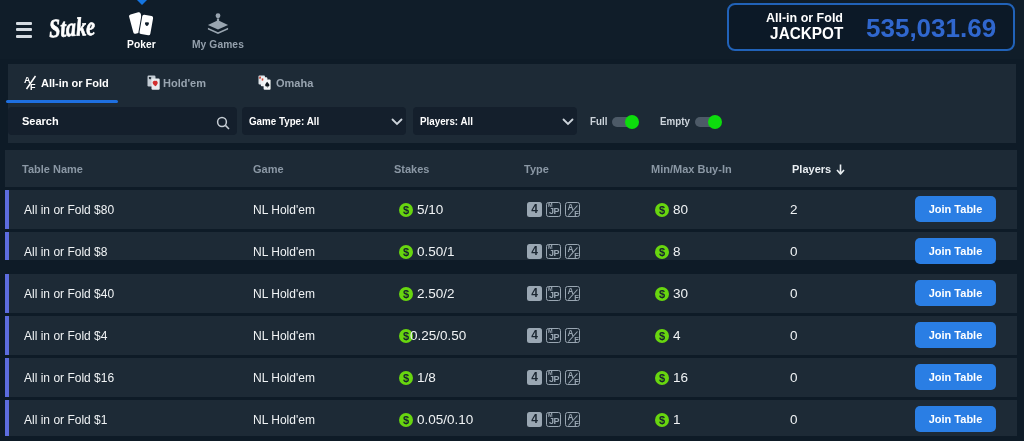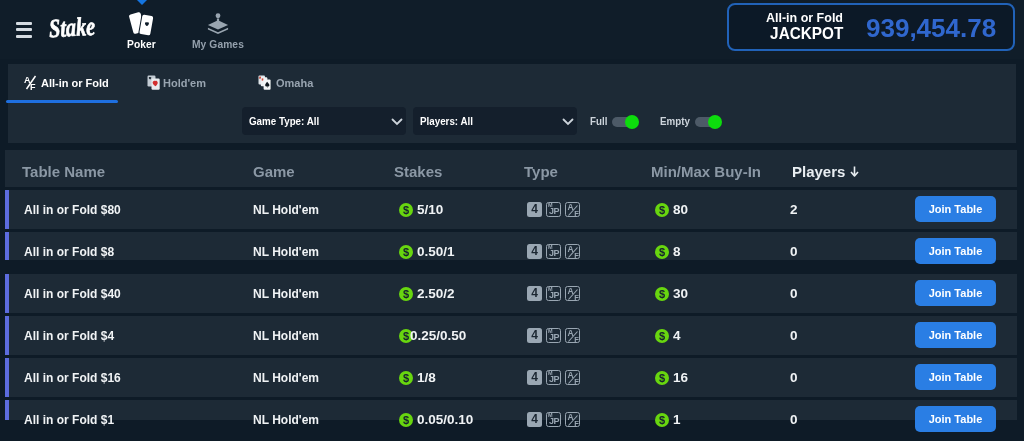--- a/index.html
+++ b/index.html
@@ -22,24 +22,24 @@
 #second{left:8px;top:64px;width:1008px;height:79px;background:#1d2a36}
 .tab{position:absolute;top:0;height:37px;display:flex;align-items:center;gap:3px;color:#98a4b0;font-size:11px;font-weight:bold}
 .tab.active{color:#fff}
 #tab-underline{left:-2px;top:36px;width:112px;height:3px;background:#1e6fe0;border-radius:2px}
 .fbox{position:absolute;top:43px;height:28px;background:#141f2c;border-radius:4px;color:#fff;font-size:11px;font-weight:bold;display:flex;align-items:center;padding:0 14px}
 .tog-lbl{position:absolute;top:51px;color:#cdd4db;font-size:11px;font-weight:bold}
 .tog-track{position:absolute;top:53px;width:26px;height:10px;background:#4d5a67;border-radius:5px}
 .tog-knob{position:absolute;top:51px;width:14px;height:14px;background:#0ddc0d;border-radius:50%}
 
 #thead{left:5px;top:150px;width:1012px;height:37px;background:#1d2a36}
-.hcell{position:absolute;top:13px;color:#8b98a5;font-size:15px;font-weight:bold}
+.hcell{position:absolute;top:13px;color:#8b98a5;font-size:11px;font-weight:bold}
 .row{position:absolute;left:5px;width:1012px;height:39px;background:#1d2a36}
 .accent{position:absolute;left:0;top:0;width:4px;height:100%;background:#5c6cdf}
-.cell{position:absolute;top:12px;color:#f0f3f5;font-size:13.5px;font-weight:bold;white-space:nowrap}
+.cell{position:absolute;top:12px;color:#f0f3f5;font-size:13.5px;font-weight:normal;white-space:nowrap}
 .coin{position:absolute;top:12.5px;width:14px;height:14px;border-radius:50%;background:#68d60f;color:#16222e;font-size:11px;font-weight:bold;text-align:center;line-height:14px}
 .badges{position:absolute;left:522px;top:12px;display:flex;gap:4px}
 .bdg{width:15px;height:15px;border-radius:2.5px;font-weight:bold;position:relative}
 .bdg1{background:#9aa7b3;color:#1b2631;font-size:12px;text-align:center;line-height:14.5px}
 .bdg2,.bdg3{border:1px solid #99a6b2;color:#9aa7b3}
 .joinbtn{position:absolute;left:910px;top:6px;width:81px;height:26px;background:#2a7ee4;border-radius:5px;color:#fff;font-size:11px;font-weight:bold;text-align:center;line-height:26px}
 </style>
 </head>
 <body>
 
@@ -72,21 +72,21 @@
     <rect x="11.8" y="6" width="2.4" height="6" fill="#99a5b0"></rect>
     <path d="M13 8 L24 13 L13 18 L2 13 Z" fill="#99a5b0"></path>
     <path d="M2 16 L13 21 L24 16 L24 18 L13 23 L2 18 Z" fill="#99a5b0"></path>
   </svg>
 </div>
 <div class="abs navlbl" style="left:192px;top:38px;color:#94a0ac"><span class="sx">My Games</span></div>
 
 <div class="abs" id="jp-box"></div>
 <div class="abs" id="jp-l1">All-in or Fold</div>
 <div class="abs" id="jp-l2">JACKPOT</div>
-<div class="abs" id="jp-num">939,454.78</div>
+<div class="abs" id="jp-num">535,031.69</div>
 
 <div class="abs" id="second"></div>
 <div class="abs" style="left:8px;top:64px;width:1008px;height:79px">
   <div class="tab active" style="left:16px">
     <svg width="14" height="15" viewBox="0 0 14 15">
         <text x="0" y="8" font-size="9" font-weight="bold" fill="#fff" font-family="Liberation Sans">A</text>
         <text x="6" y="15" font-size="9" font-weight="bold" fill="#fff" font-family="Liberation Sans">F</text>
         <line x1="2.5" y1="14" x2="11.5" y2="1" stroke="#fff" stroke-width="1.5"></line>
       </svg>
     <span>All-in or Fold</span>
@@ -106,20 +106,26 @@
       <rect x="0.5" y="0.5" width="6.5" height="9" rx="1" fill="#dfe5e9"></rect>
       <rect x="1.3" y="1.6" width="1.6" height="2.2" fill="#c0392b"></rect>
       <rect x="2.8" y="2.2" width="6.5" height="9" rx="1" fill="#eef1f3"></rect>
       <rect x="3.7" y="3.4" width="1.6" height="2.2" fill="#d24537"></rect>
       <rect x="5.6" y="4.4" width="7" height="10.4" rx="1" fill="#f4f6f7"></rect>
       <path d="M9.1 6.8 C7.6 8.6 7 9.6 7.2 10.6 c.2 1 1.4 1.3 1.9.6 v1.6 h.4 v-1.6 c.5.7 1.7.4 1.9-.6 .2-1-.6-2-2.3-3.8z" fill="#10181f"></path>
     </svg>
     <span>Omaha</span>
   </div>
 
+  <div class="fbox" style="left:0;width:229px">Search
+    <svg class="abs" style="left:208px;top:9px" width="14" height="14" viewBox="0 0 14 14">
+        <circle cx="6" cy="6" r="4.4" fill="none" stroke="#c6cdd4" stroke-width="1.5"></circle>
+        <line x1="9.4" y1="9.4" x2="13" y2="13" stroke="#c6cdd4" stroke-width="1.5"></line>
+      </svg>
+  </div>
   <div class="fbox" style="left:234px;width:164px;padding:0 7px">
       <span class="sx">Game Type: All</span>
     <svg class="abs" style="left:149px;top:11px" width="12" height="8" viewBox="0 0 12 8">
         <path d="M1.5 1.5 L6 6 L10.5 1.5" fill="none" stroke="#cdd4db" stroke-width="1.8" stroke-linecap="round"></path>
       </svg>
   </div>
   <div class="fbox" style="left:405px;width:164px;padding:0 7px">
       <span class="sx">Players: All</span>
     <svg class="abs" style="left:149px;top:11px" width="12" height="8" viewBox="0 0 12 8">
         <path d="M1.5 1.5 L6 6 L10.5 1.5" fill="none" stroke="#cdd4db" stroke-width="1.8" stroke-linecap="round"></path>
@@ -263,21 +269,21 @@
           <svg style="position:absolute;left:0;top:0" width="15" height="15">
             <line x1="2.5" y1="12.5" x2="11.5" y2="2.5" stroke="#99a6b2" stroke-width="1.1"></line>
           </svg>
         </div>
   </div>
   <div class="coin" style="left:650px">$</div>
   <div class="cell" style="left:668px">16</div>
   <div class="cell" style="left:785px">0</div>
   <div class="joinbtn">Join Table</div>
 </div>
-<div class="row" style="top:400px;height:20px">
+<div class="row" style="top:400px;height:36px">
   <div class="accent"></div>
   <div class="cell" style="left:19px"><span class="sx">All in or Fold $1</span></div>
   <div class="cell" style="left:248px"><span class="sx">NL Hold'em</span></div>
   <div class="coin" style="left:394px">$</div>
   <div class="cell" style="left:412px">0.05/0.10</div>
   <div class="badges">
     <div class="bdg bdg1">4</div>
     <div class="bdg bdg2">
           <span style="position:absolute;left:1px;top:-1.5px;font-size:5.5px">M</span>
           <span style="position:absolute;left:2px;top:3px;font-size:9px;letter-spacing:-.6px">JP</span>

